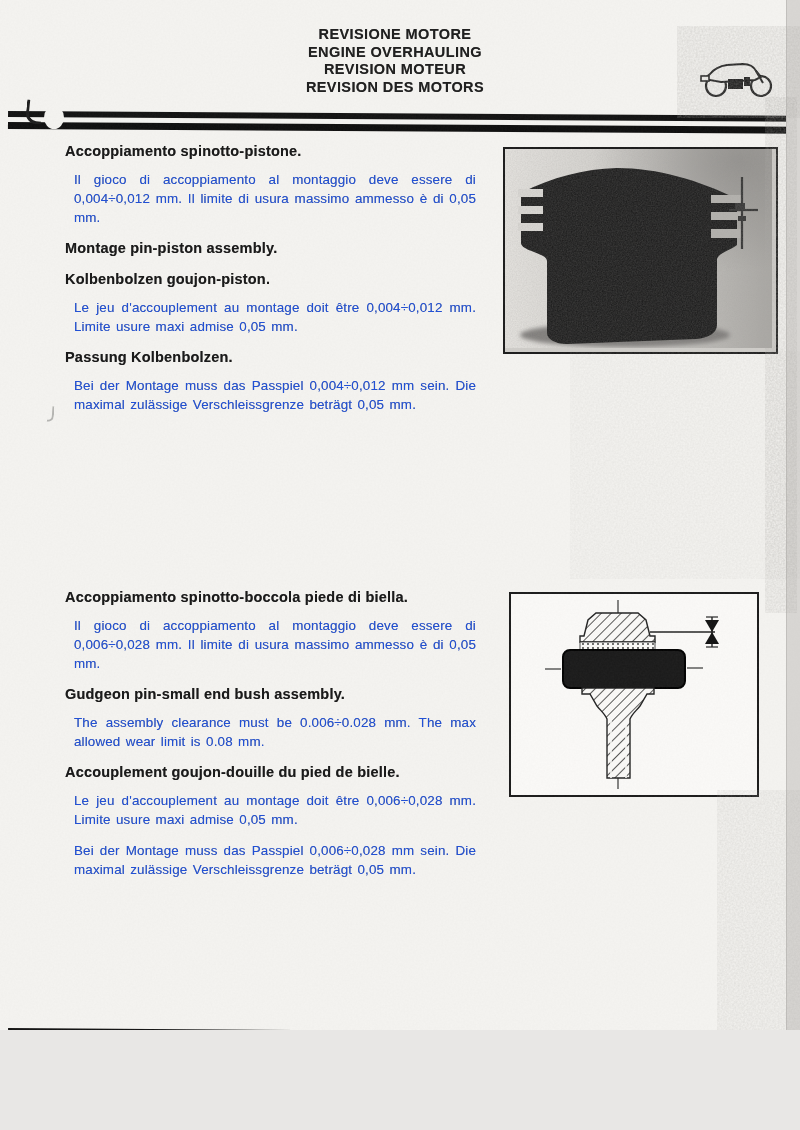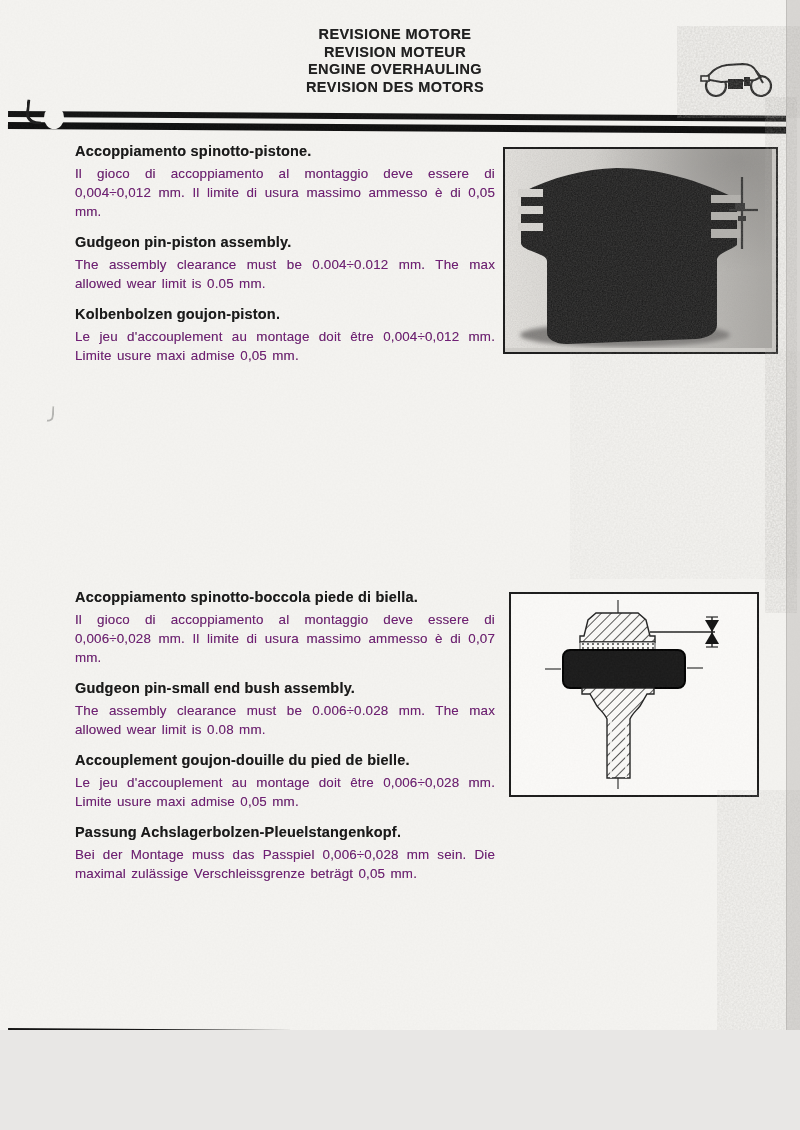--- a/index.html
+++ b/index.html
@@ -17,27 +17,27 @@
   .rules-top{top:111px;width:786px;transform:rotate(.35deg);transform-origin:left center;}
   .rules-bottom{top:1028px;width:782px;transform:rotate(.4deg);transform-origin:left center;}
   .bar1{height:6px;background:#111;margin-bottom:5px;}
   .bar2{height:7px;background:#0d0d0d;}
   .notch{position:absolute;left:44px;top:106px;width:20px;height:23px;background:#f5f4f1;
         border-radius:50%;z-index:2;}
   .hook{position:absolute;left:26px;top:100px;width:13px;height:21px;z-index:3;
         border-left:3px solid #1c1c1c;border-bottom:3px solid #1c1c1c;
         border-bottom-left-radius:11px;transform:rotate(6deg);}
   
-  .textcol{position:absolute;left:75px;width:420px;}
+  .textcol{position:absolute;left:65px;width:420px;}
   .col1{top:142px;} .col2{top:588px;}
   .entry{margin:0 0 12px 0;}
   .entry h3{margin:0 0 3px 0;font-size:14.5px;line-height:19px;letter-spacing:.2px;
         color:#161616;text-shadow:0 0 .5px rgba(22,22,22,.5);}
-  .entry p{margin:0;font-size:13.4px;line-height:19px;text-align:justify;
-        letter-spacing:.15px;word-spacing:1.5px;color:#701a75;
+  .entry p{margin:9px;font-size:13.4px;line-height:19px;text-align:justify;
+        letter-spacing:.15px;word-spacing:1.5px;color:#1d4ed8;
         text-shadow:0 0 .5px rgba(46,46,46,.45);}
   
   .fig{position:absolute;border:2px solid #1a1a1a;}
   .fig1{left:503px;top:147px;width:271px;height:203px;background:#cfcdc9;}
   .fig2{left:509px;top:592px;width:246px;height:201px;background:#fbfaf8;}
   .fig svg{display:block;}
   
   .pagenum{position:absolute;left:741px;top:1066px;font-weight:bold;font-size:13px;
         letter-spacing:.5px;color:#0369a1;text-shadow:0 0 1px rgba(58,58,58,.8);}
   
@@ -46,22 +46,22 @@
         border-bottom-right-radius:6px;transform:rotate(4deg);opacity:.7;}
   .noise{position:absolute;left:0;top:0;pointer-events:none;z-index:5;}
 </style>
 </head>
 <body>
 
 <div class="page">
 
   <div class="header">
     <div class="title-line">REVISIONE MOTORE</div>
+    <div class="title-line">ENGINE OVERHAULING</div>
     <div class="title-line">REVISION MOTEUR</div>
-    <div class="title-line">ENGINE OVERHAULING</div>
     <div class="title-line">REVISION DES MOTORS</div>
   </div>
 
   <div class="moto">
     <svg width="80" height="48" viewBox="0 0 80 48">
       <circle cx="17" cy="34" r="10" fill="none" stroke="#1a1a1a" stroke-width="2.2"></circle>
       <circle cx="62" cy="34" r="10" fill="none" stroke="#1a1a1a" stroke-width="2.2"></circle>
       <path d="M5,27 L11,22 C15,17 21,14 28,13 L44,12 C50,12 55,15 57,19 L62,25 L56,28 L22,30 Z" fill="#f5f4f1" stroke="#1a1a1a" stroke-width="2"></path>
       <rect x="2" y="24" width="8" height="5" fill="#f5f4f1" stroke="#1a1a1a" stroke-width="1.6"></rect>
       <rect x="29" y="27" width="15" height="10" fill="#141414"></rect>
@@ -76,26 +76,29 @@
       <div class="bar2"></div>
   </div>
   <div class="notch"></div>
 
   <div class="textcol col1">
     <div class="entry">
       <h3>Accoppiamento spinotto-pistone.</h3>
       <p>Il gioco di accoppiamento al montaggio deve essere di 0,004÷0,012 mm. Il limite di usura massimo ammesso è di 0,05 mm.</p>
     </div>
     <div class="entry">
-      <h3>Gudgeon pin-piston assembly.</h3>
-      <p>The assembly clearance must be 0.004÷0.012 mm. The max allowed wear limit is 0.05 mm.</p>
+      <h3>Montage pin-piston assembly.</h3>
     </div>
     <div class="entry">
       <h3>Kolbenbolzen goujon-piston.</h3>
       <p>Le jeu d'accouplement au montage doit être 0,004÷0,012 mm. Limite usure maxi admise 0,05 mm.</p>
+    </div>
+    <div class="entry">
+      <h3>Passung Kolbenbolzen.</h3>
+      <p>Bei der Montage muss das Passpiel 0,004÷0,012 mm sein. Die maximal zulässige Verschleissgrenze beträgt 0,05 mm.</p>
     </div>
   </div>
 
   <div class="fig fig1">
     <svg width="267" height="199" viewBox="0 0 267 199">
       <defs>
         <linearGradient id="pbg" x1="0" y1="0" x2="1" y2="0">
           <stop offset="0" stop-color="#e9e7e3"></stop>
           <stop offset="0.55" stop-color="#cfcdc9"></stop>
           <stop offset="1" stop-color="#a9a7a3"></stop>
@@ -128,32 +131,31 @@
       <line x1="224" y1="61" x2="253" y2="61" stroke="#2e2e2e" stroke-width="2.2"></line>
       <rect x="230" y="54" width="10" height="6" fill="#2e2e2e"></rect>
       <rect x="233" y="67" width="8" height="5" fill="#2e2e2e"></rect>
       <rect width="267" height="199" filter="url(#grainA)" opacity="0.5"></rect>
     </svg>
   </div>
 
   <div class="textcol col2">
     <div class="entry">
       <h3>Accoppiamento spinotto-boccola piede di biella.</h3>
-      <p>Il gioco di accoppiamento al montaggio deve essere di 0,006÷0,028 mm. Il limite di usura massimo ammesso è di 0,07 mm.</p>
+      <p>Il gioco di accoppiamento al montaggio deve essere di 0,006÷0,028 mm. Il limite di usura massimo ammesso è di 0,05 mm.</p>
     </div>
     <div class="entry">
       <h3>Gudgeon pin-small end bush assembly.</h3>
       <p>The assembly clearance must be 0.006÷0.028 mm. The max allowed wear limit is 0.08 mm.</p>
     </div>
     <div class="entry">
       <h3>Accouplement goujon-douille du pied de bielle.</h3>
       <p>Le jeu d'accouplement au montage doit être 0,006÷0,028 mm. Limite usure maxi admise 0,05 mm.</p>
     </div>
     <div class="entry">
-      <h3>Passung Achslagerbolzen-Pleuelstangenkopf.</h3>
       <p>Bei der Montage muss das Passpiel 0,006÷0,028 mm sein. Die maximal zulässige Verschleissgrenze beträgt 0,05 mm.</p>
     </div>
   </div>
 
   <div class="fig fig2">
     <svg width="242" height="197" viewBox="0 0 242 197">
       <defs>
         <pattern id="hatch" width="7" height="7" patternUnits="userSpaceOnUse" patternTransform="rotate(45)">
           <rect width="7" height="7" fill="#fbfaf8"></rect>
           <line x1="0" y1="0" x2="0" y2="7" stroke="#2a2a2a" stroke-width="1.6"></line>

